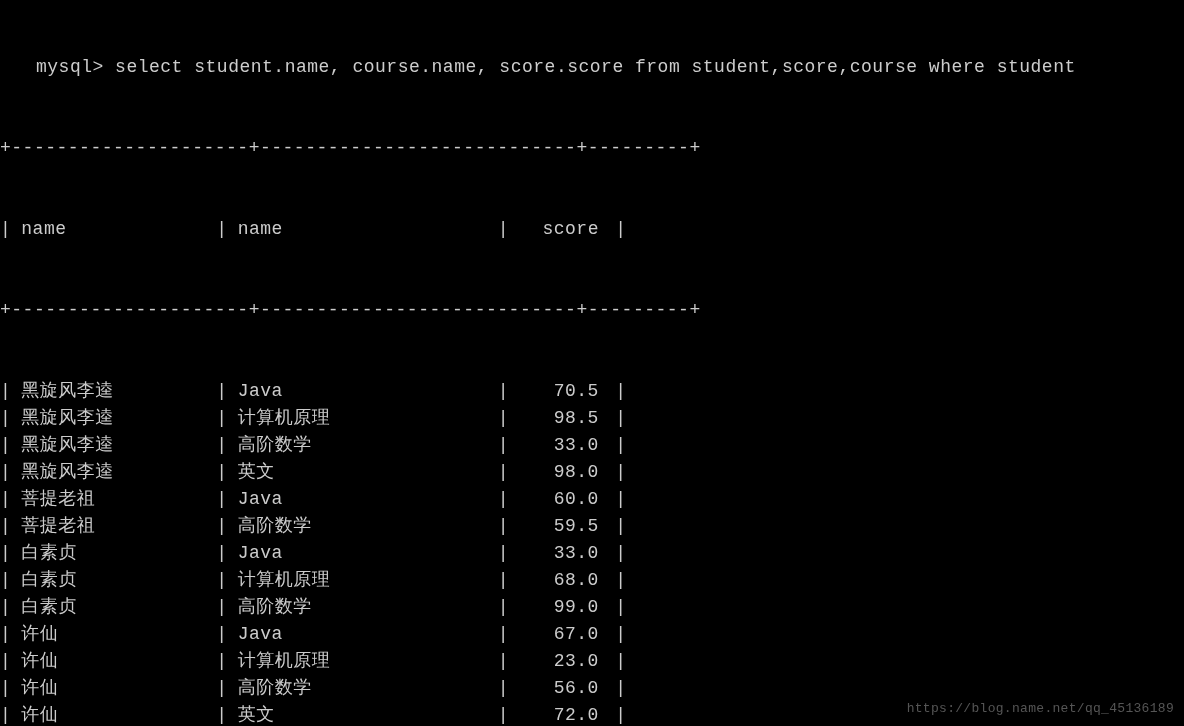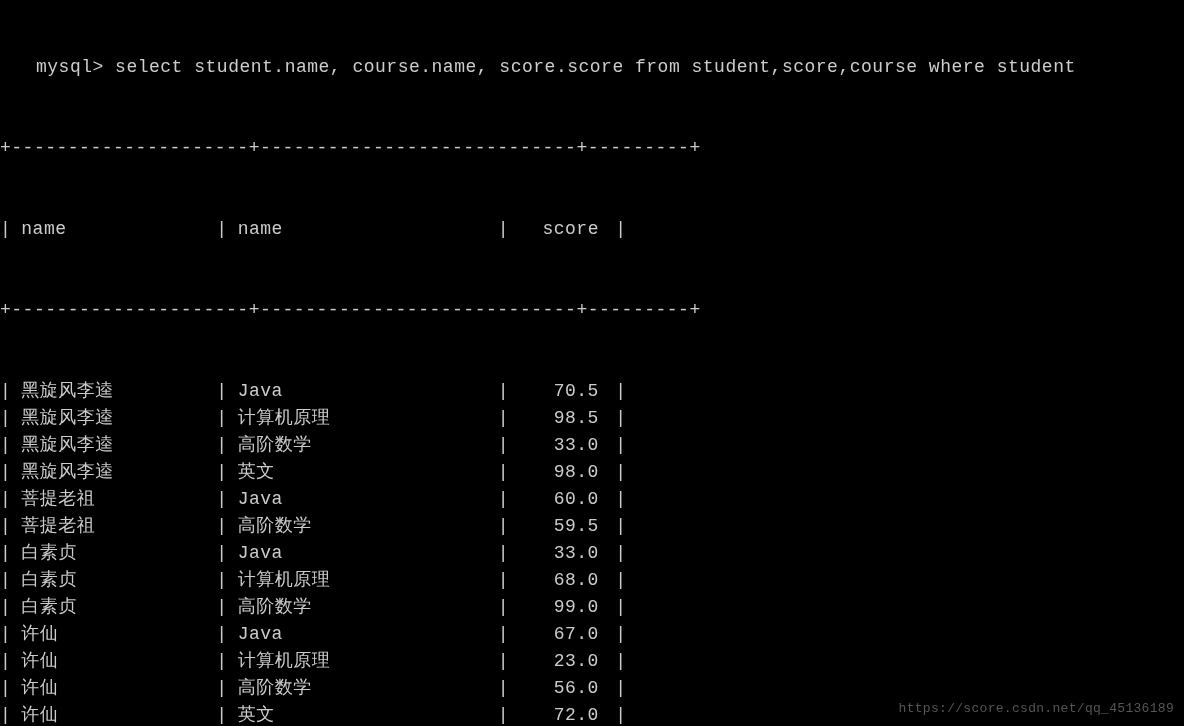--- a/index.html
+++ b/index.html
@@ -69,13 +69,13 @@
 <div class="terminal">
   <div class="prompt-line">mysql&gt; select student.name, course.name, score.score from student,score,course where student</div>
   <div class="border-line">+---------------------+----------------------------+---------+</div>
   <div class="header-row"><span class="sep">|</span><span class="col1">name</span><span class="sep">|</span><span class="col2">name</span><span class="sep">|</span><span class="col3">score</span><span class="sep"> |</span></div>
   <div class="border-line">+---------------------+----------------------------+---------+</div>
   <div id="rows-container"><div class="data-row"><span class="sep">|</span><span class="col1">黑旋风李逵</span><span class="sep">|</span><span class="col2">Java</span><span class="sep">|</span><span class="col3">70.5</span><span class="sep"> |</span></div><div class="data-row"><span class="sep">|</span><span class="col1">黑旋风李逵</span><span class="sep">|</span><span class="col2">计算机原理</span><span class="sep">|</span><span class="col3">98.5</span><span class="sep"> |</span></div><div class="data-row"><span class="sep">|</span><span class="col1">黑旋风李逵</span><span class="sep">|</span><span class="col2">高阶数学</span><span class="sep">|</span><span class="col3">33.0</span><span class="sep"> |</span></div><div class="data-row"><span class="sep">|</span><span class="col1">黑旋风李逵</span><span class="sep">|</span><span class="col2">英文</span><span class="sep">|</span><span class="col3">98.0</span><span class="sep"> |</span></div><div class="data-row"><span class="sep">|</span><span class="col1">菩提老祖</span><span class="sep">|</span><span class="col2">Java</span><span class="sep">|</span><span class="col3">60.0</span><span class="sep"> |</span></div><div class="data-row"><span class="sep">|</span><span class="col1">菩提老祖</span><span class="sep">|</span><span class="col2">高阶数学</span><span class="sep">|</span><span class="col3">59.5</span><span class="sep"> |</span></div><div class="data-row"><span class="sep">|</span><span class="col1">白素贞</span><span class="sep">|</span><span class="col2">Java</span><span class="sep">|</span><span class="col3">33.0</span><span class="sep"> |</span></div><div class="data-row"><span class="sep">|</span><span class="col1">白素贞</span><span class="sep">|</span><span class="col2">计算机原理</span><span class="sep">|</span><span class="col3">68.0</span><span class="sep"> |</span></div><div class="data-row"><span class="sep">|</span><span class="col1">白素贞</span><span class="sep">|</span><span class="col2">高阶数学</span><span class="sep">|</span><span class="col3">99.0</span><span class="sep"> |</span></div><div class="data-row"><span class="sep">|</span><span class="col1">许仙</span><span class="sep">|</span><span class="col2">Java</span><span class="sep">|</span><span class="col3">67.0</span><span class="sep"> |</span></div><div class="data-row"><span class="sep">|</span><span class="col1">许仙</span><span class="sep">|</span><span class="col2">计算机原理</span><span class="sep">|</span><span class="col3">23.0</span><span class="sep"> |</span></div><div class="data-row"><span class="sep">|</span><span class="col1">许仙</span><span class="sep">|</span><span class="col2">高阶数学</span><span class="sep">|</span><span class="col3">56.0</span><span class="sep"> |</span></div><div class="data-row"><span class="sep">|</span><span class="col1">许仙</span><span class="sep">|</span><span class="col2">英文</span><span class="sep">|</span><span class="col3">72.0</span><span class="sep"> |</span></div></div>
   
   
 </div>
 
-<div class="watermark">https://score.csdn.net/qq_45136189</div>
+<div class="watermark">https://blog.name.net/qq_45136189</div>
 
 </body></html>

